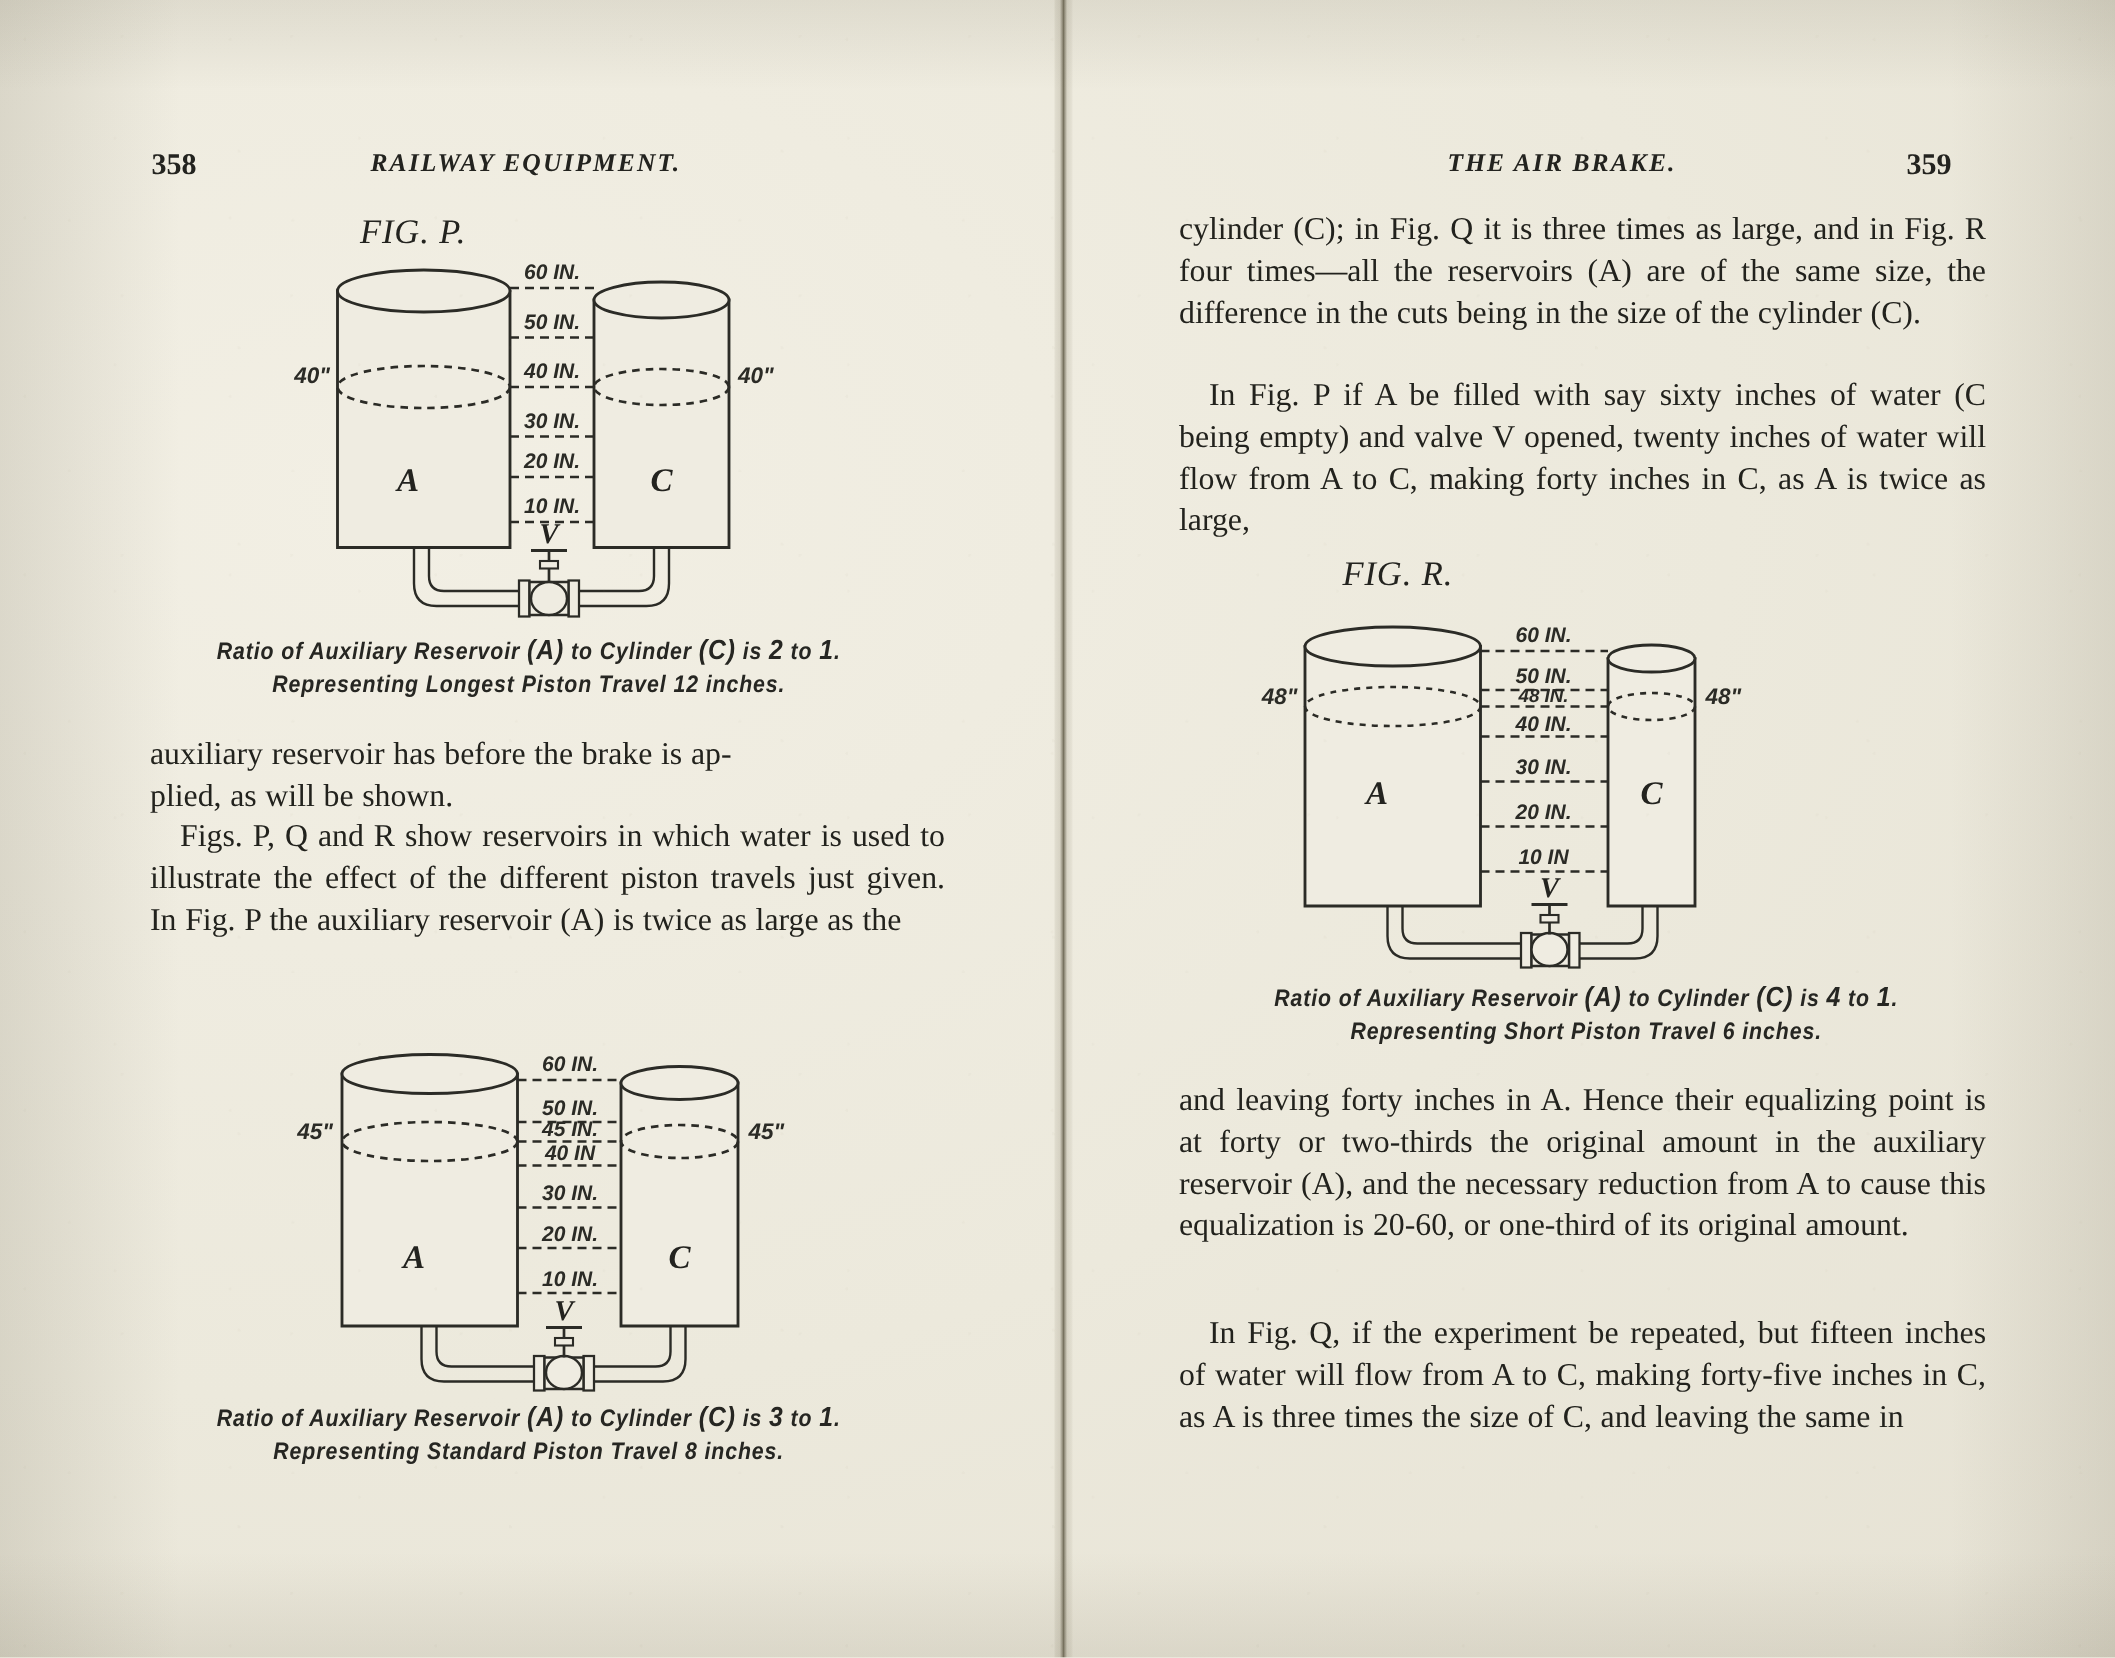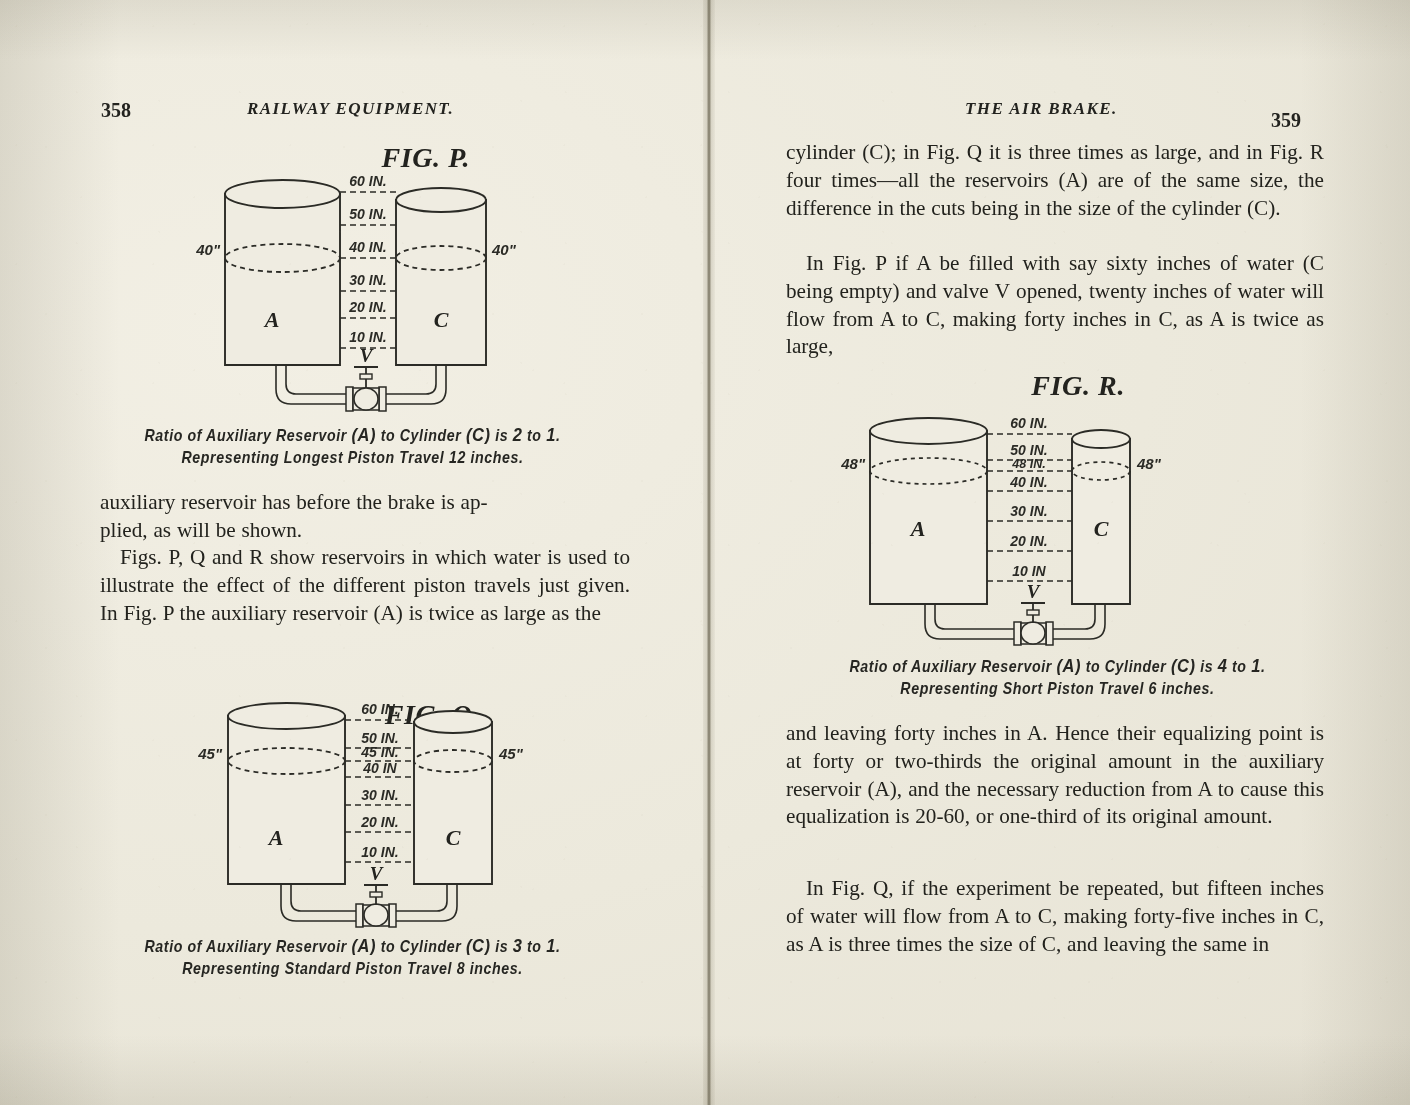--- a/index.html
+++ b/index.html
@@ -45,22 +45,22 @@
   .folio{font-family:"Liberation Serif", serif;font-weight:700;font-size:20px;color:#23231f;}
 
   .body-par{
     font-size:21.2px;line-height:27.8px;
     text-align:justify;text-justify:inter-word;
     color:#22221d;
     -webkit-hyphens:none;hyphens:none;
     word-spacing:.5px;
   }
 
-  .figtitle{font-family:"Liberation Serif", serif;font-style:italic;font-weight:700;
-    font-size:28px;letter-spacing:.6px;text-align:right;color:#23231f;}
+  .figtitle{font-family:"Liberation Serif", serif;font-style:italic;font-weight:400;
+    font-size:23px;letter-spacing:.6px;text-align:left;color:#23231f;}
 
   .caption{
     text-align:center;color:#262622;
     font-family:"Liberation Sans", sans-serif;
     font-style:italic;font-weight:600;
     font-size:14.2px;letter-spacing:.6px;line-height:21px;
     white-space:nowrap;
     transform:scaleY(1.12);
   }
   .caption .big{font-size:16.5px;font-weight:700;}
@@ -201,21 +201,21 @@
 
     <div class="caption" style="position:absolute;left:0;top:935px;width:705px;">
       <span>Ratio of Auxiliary Reservoir </span><span class="big">(A)</span><span> to Cylinder </span><span class="big">(C)</span><span> is </span><span class="big">3</span><span> to </span><span class="big">1</span><span>.</span>
     </div>
     <div class="caption l2" style="position:absolute;left:0;top:958px;width:705px;">Representing Standard Piston Travel 8 inches.</div>
   </div>
 
   <div class="col" style="left:705px;top:0;width:705px;height:957px;">
 
     <div class="running-head" style="position:absolute;left:260px;top:99px;">THE AIR BRAKE.</div>
-    <div class="folio" style="position:absolute;left:566px;top:99px;margin-top:10px;">359</div>
+    <div class="folio" style="position:absolute;left:566px;top:99px;">359</div>
 
     <div class="body-par" style="position:absolute;left:81px;top:139px;width:538px;">cylinder (C); in Fig. Q it is three times as large, and in Fig. R four times—all the reservoirs (A) are of the same size, the difference in the cuts being in the size of the cylinder (C).</div>
     <div class="body-par" style="position:absolute;left:81px;top:250px;width:538px;text-indent:20px;">In Fig. P if A be filled with say sixty inches of water (C being empty) and valve V opened, twenty inches of water will flow from A to C, making forty inches in C, as A is twice as large,</div>
 
     <div class="figtitle" style="position:absolute;left:190px;top:370px;width:230px;">FIG. R.</div>
 
     <div class="figbox" style="left:140px;top:408px;">
       <svg width="350" height="240" viewBox="0 0 350 240">
         <path class="ink fillpaper" d="M25 23 L25 196 L142 196 L142 23 Z" stroke-width="1.9"></path>
         <ellipse class="ink fillpaper" cx="83.5" cy="23" rx="58.5" ry="13" stroke-width="1.9"></ellipse>

